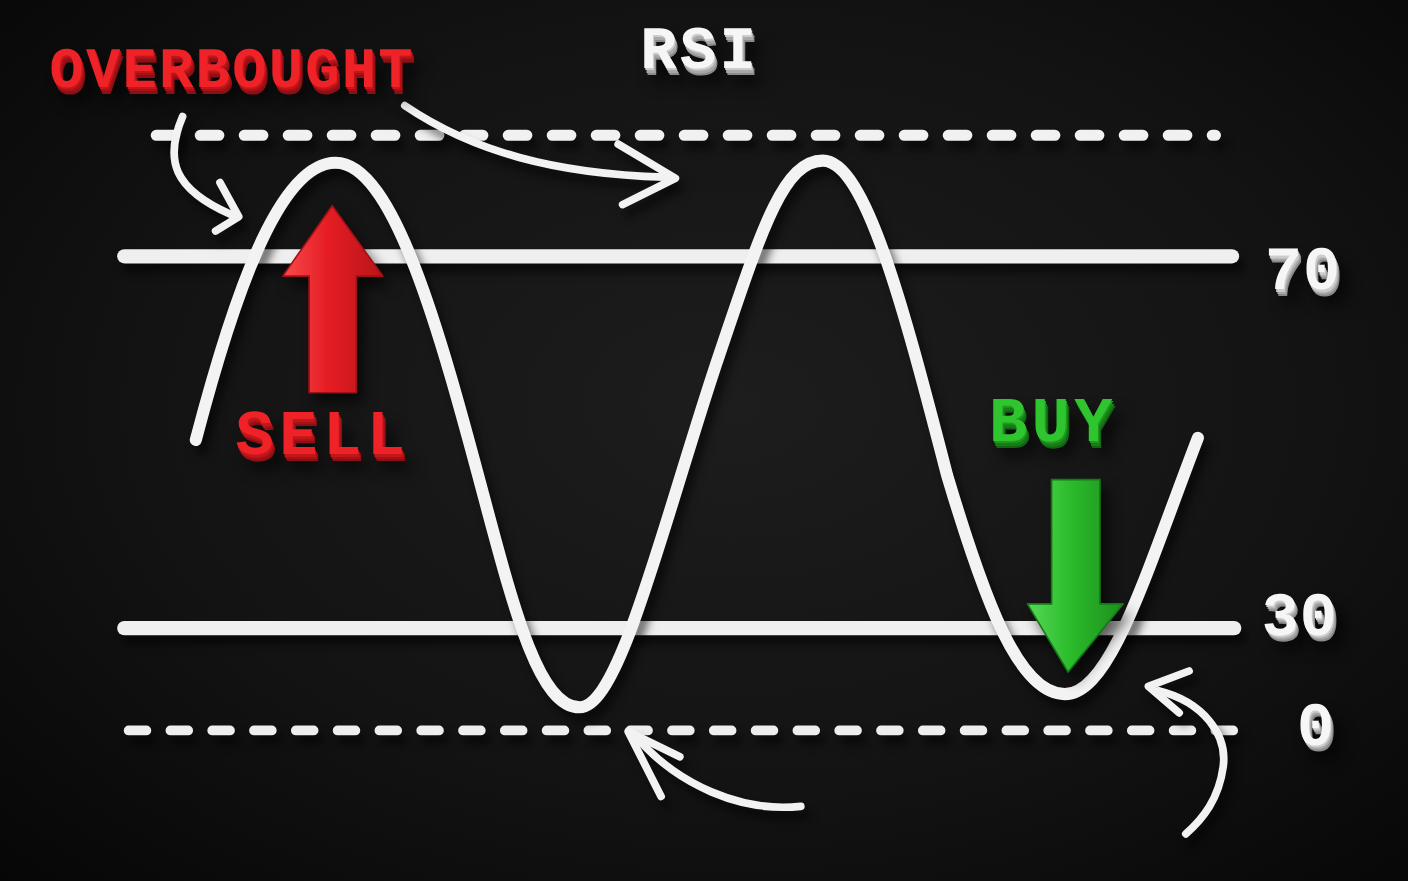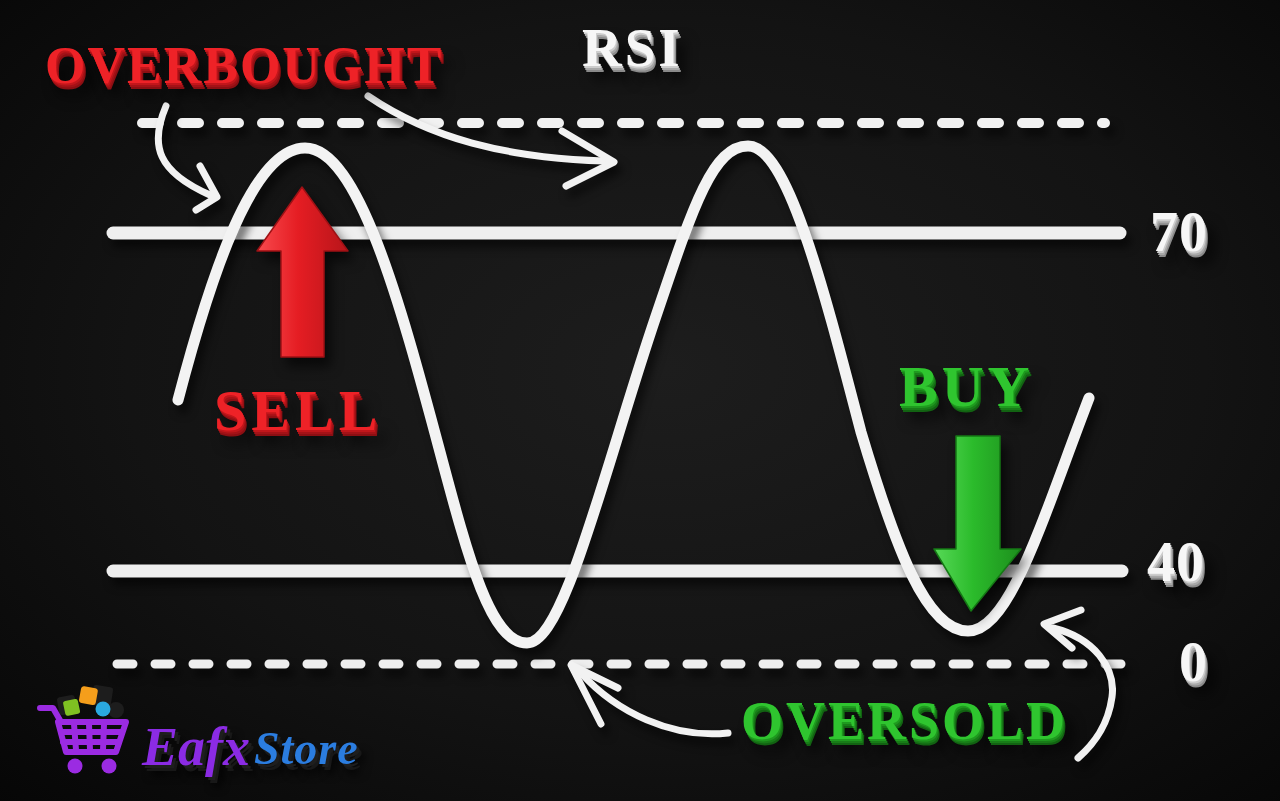--- a/index.html
+++ b/index.html
@@ -1,36 +1,36 @@
 <!DOCTYPE html>
 <html><head>
 <meta charset="utf-8">
 <style>
   html,body{margin:0;padding:0;background:#000;}
   .stage{
     position:relative;width:1280px;height:801px;overflow:hidden;
     background:radial-gradient(ellipse 980px 640px at 52% 46%, #1d1d1d 0%, #131313 55%, #050505 100%);
-    font-family:Liberation Serif, serif;
+    font-family:Liberation Mono, monospace;
   }
   .layer{position:absolute;left:0;top:0;width:1280px;height:801px;}
   .label{position:absolute;font-weight:900;white-space:nowrap;line-height:1;}
   .t-white{color:#f6f6f6;
     text-shadow:1px 2px 0 #cccccc,2px 4px 0 #a8a8a8,3px 6px 0 #8a8a8a,9px 13px 14px rgba(0,0,0,.85);}
   .t-red{color:#ee2227;
     text-shadow:1px 2px 0 #c2161b,2px 4px 0 #a41217,3px 6px 0 #8c0f13,9px 13px 14px rgba(0,0,0,.85);}
   .t-green{color:#2fc52f;
     text-shadow:1px 2px 0 #1f9a1f,2px 4px 0 #187d18,3px 6px 0 #126312,9px 13px 14px rgba(0,0,0,.85);}
   .overbought{left:45px;top:40px;font-size:52px;letter-spacing:2px;}
   .rsi-title{left:582px;top:20px;font-size:55px;letter-spacing:3px;}
-  .sell{left:214px;top:370px;font-size:58px;letter-spacing:5px;margin-top:12px;}
+  .sell{left:214px;top:370px;font-size:58px;letter-spacing:5px;}
   .buy{left:899px;top:358px;font-size:58px;letter-spacing:4px;text-align:right;}
   .oversold{left:741px;top:694px;font-size:54px;letter-spacing:3px;}
   .lvl{font-size:56px;letter-spacing:1px;}
   .lvl-100{left:1131px;top:102px;}
-  .lvl-70{left:1150px;top:204px;}
+  .lvl-70{left:1150px;top:220px;}
   .lvl-30{left:1147px;top:534px;}
   .lvl-0{left:1179px;top:634px;}
   .white-stroke{filter:drop-shadow(5px 8px 4px rgba(0,0,0,.55));}
   .sig-arrow{filter:drop-shadow(6px 9px 6px rgba(0,0,0,.6));}
   .logo{position:absolute;left:34px;top:684px;display:flex;align-items:flex-end;gap:4px;}
   .cart{width:104px;height:96px;}
   .brand{font-weight:900;font-style:italic;line-height:1;}
   .brand-eafx{font-size:54px;color:#8b2be4;padding-bottom:6px;
     text-shadow:3px 3px 0 #1e1e1e,5px 6px 0 #181818,8px 10px 8px rgba(0,0,0,.9);}
   .brand-store{font-size:46px;color:#2b7de0;padding-bottom:8px;letter-spacing:1px;
@@ -97,43 +97,19 @@
     </g>
     <g class="sig-arrow">
       <path d="M956,436 L1000,436 L1000,549 L1021,549 L971,611 L934,549 L956,549 Z" fill="url(#greenGrad)" stroke="#157815" stroke-width="1.5" stroke-linejoin="round"></path>
     </g>
   </svg>
 
   <div class="label t-red overbought">OVERBOUGHT</div>
   <div class="label t-white rsi-title">RSI</div>
   <div class="label t-red sell">SELL</div>
   <div class="label t-green buy">BUY</div>
-  <div class="label t-green oversold">OVERSOLD</div>
 
   <div class="label t-white lvl lvl-70">70</div>
-  <div class="label t-white lvl lvl-30">40</div>
+  <div class="label t-white lvl lvl-30">30</div>
   <div class="label t-white lvl lvl-0">0</div>
 
-  <div class="logo">
-    <svg class="cart" viewBox="0 0 104 96">
-
-      <rect x="58" y="2" width="20" height="20" rx="3" fill="#1d1d1d" transform="rotate(9 68 12)"></rect>
-      <rect x="24" y="12" width="18" height="18" rx="3" fill="#1d1d1d" transform="rotate(-10 33 21)"></rect>
-      <rect x="74" y="18" width="16" height="16" rx="8" fill="#1d1d1d"></rect>
-
-      <rect x="46" y="3" width="17" height="17" rx="3" fill="#f59e1b" transform="rotate(10 54 11)"></rect>
-      <rect x="30" y="16" width="15" height="15" rx="2.5" fill="#7fc122" transform="rotate(-12 37 23)"></rect>
-      <circle cx="69" cy="25" r="7.5" fill="#2aa9e0"></circle>
-
-      <g fill="none" stroke="#9b2be2" stroke-width="6" stroke-linecap="round" stroke-linejoin="round">
-        <path d="M6,24 L19,24 L27,38"></path>
-        <path d="M24,38 L92,38 L82,68 L32,68 Z"></path>
-        <path d="M40,40 L42,66 M55,40 L56,66 M70,40 L69,66"></path>
-        <path d="M27,48 L88,48 M29,58 L85,58"></path>
-      </g>
-      <circle cx="41" cy="82" r="7.5" fill="#9b2be2"></circle>
-      <circle cx="75" cy="82" r="7.5" fill="#9b2be2"></circle>
-    </svg>
-    <span class="brand brand-eafx">Eafx</span>
-    <span class="brand brand-store">Store</span>
-  </div>
 
 </div>
 
 </body></html>

